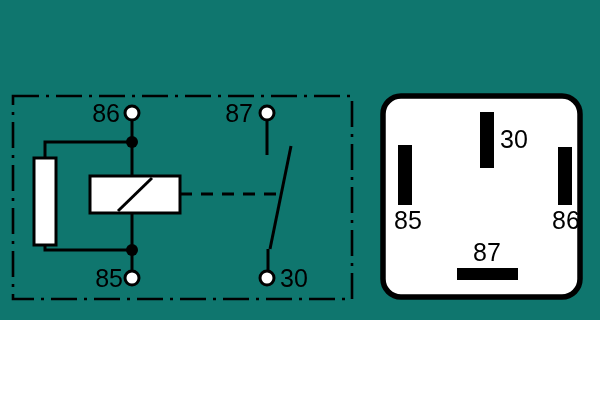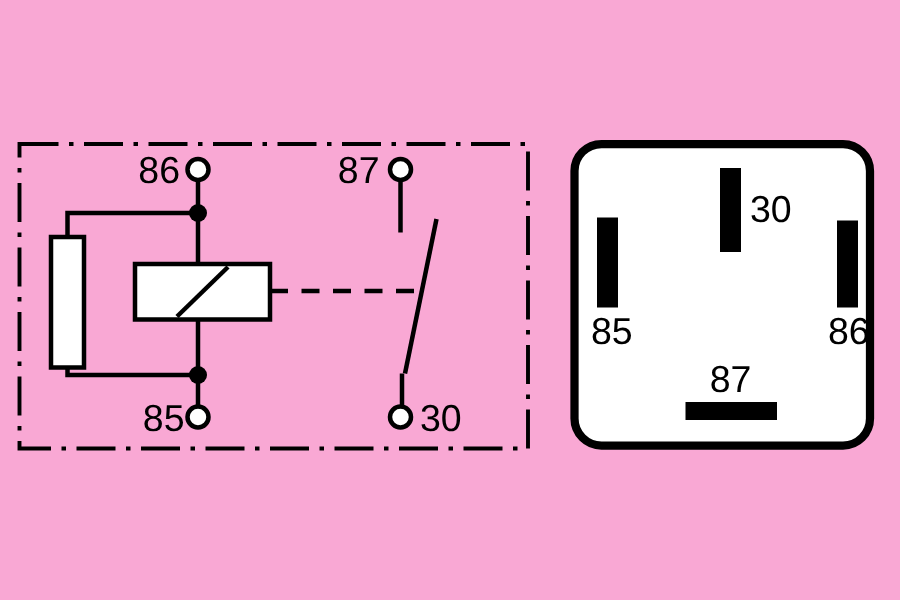--- a/index.html
+++ b/index.html
@@ -7,22 +7,22 @@
     margin: 0;
     padding: 0;
     background: #ffffff;
   }
   body {
     font-family: "Liberation Sans", sans-serif;
   }
   #root {
     position: relative;
     width: 600px;
-    height: 400px;
-    background: #f9a8d4;
+    height: 320px;
+    background: #0f766e;
     overflow: hidden;
   }
   #figure-svg {
     position: absolute;
     left: 0;
     top: 0;
     width: 600px;
     height: 400px;
     display: block;
   }

